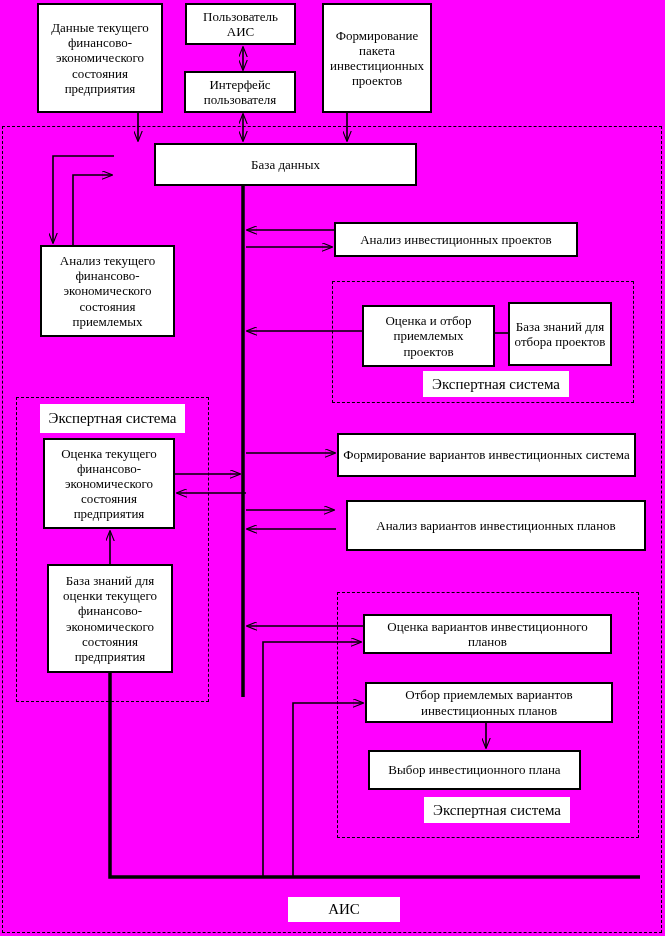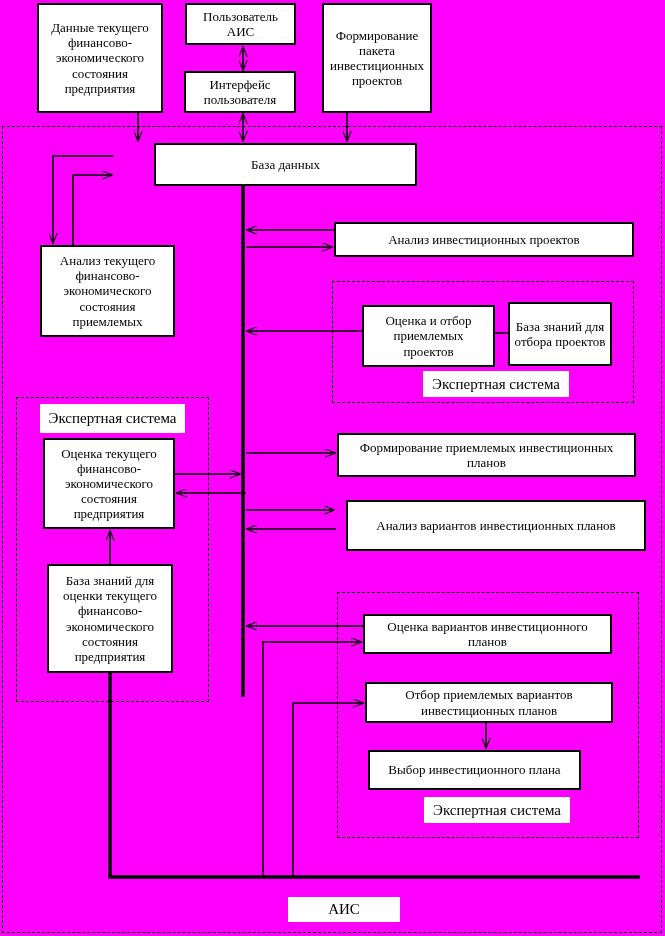--- a/index.html
+++ b/index.html
@@ -83,35 +83,35 @@
   <div class="box" style="left:185px; top:3px; width:111px; height:42px;">Пользователь АИС</div>
 
   <div class="box" style="left:322px; top:3px; width:110px; height:110px;">Формирование пакета инвестиционных проектов</div>
 
   <div class="box" style="left:184px; top:71px; width:112px; height:42px;">Интерфейс пользователя</div>
 
   <div class="box" style="left:114px; top:143px; width:263px; height:43px;margin-left:40px;">База данных</div>
 
   <div class="box" style="left:40px; top:245px; width:135px; height:92px;">Анализ текущего финансово-экономического состояния приемлемых</div>
 
-  <div class="box" style="left:334px; top:222px; width:300px; height:35px;">Анализ инвестиционных проектов</div>
+  <div class="box" style="left:334px; top:222px; width:244px; height:35px;">Анализ инвестиционных проектов</div>
 
   <div class="box" style="left:362px; top:305px; width:133px; height:62px;">Оценка и отбор приемлемых проектов</div>
 
   <div class="box" style="left:508px; top:302px; width:104px; height:64px;">База знаний для отбора проектов</div>
 
   <div class="plain" style="left:423px; top:371px; width:146px; height:26px;">Экспертная система</div>
 
   <div class="plain" style="left:40px; top:404px; width:145px; height:29px;">Экспертная система</div>
 
   <div class="box" style="left:43px; top:438px; width:132px; height:91px;">Оценка текущего финансово-экономического состояния предприятия</div>
 
   <div class="box" style="left:47px; top:564px; width:126px; height:109px;">База знаний для оценки текущего финансово-экономического состояния предприятия</div>
 
-  <div class="box" style="left:337px; top:433px; width:299px; height:44px;">Формирование приемлемых инвестиционных планов</div>
+  <div class="box" style="left:337px; top:433px; width:299px; height:44px;">Формирование вариантов инвестиционных система</div>
 
   <div class="box" style="left:336px; top:500px; width:300px; height:51px;margin-left:10px;">Анализ вариантов инвестиционных планов</div>
 
   <div class="box" style="left:363px; top:614px; width:249px; height:40px;">Оценка вариантов инвестиционного планов</div>
 
   <div class="box" style="left:365px; top:682px; width:248px; height:41px;">Отбор приемлемых вариантов инвестиционных планов</div>
 
   <div class="box" style="left:368px; top:750px; width:213px; height:40px;">Выбор инвестиционного плана</div>
 
   <div class="plain" style="left:424px; top:797px; width:146px; height:26px;">Экспертная система</div>

